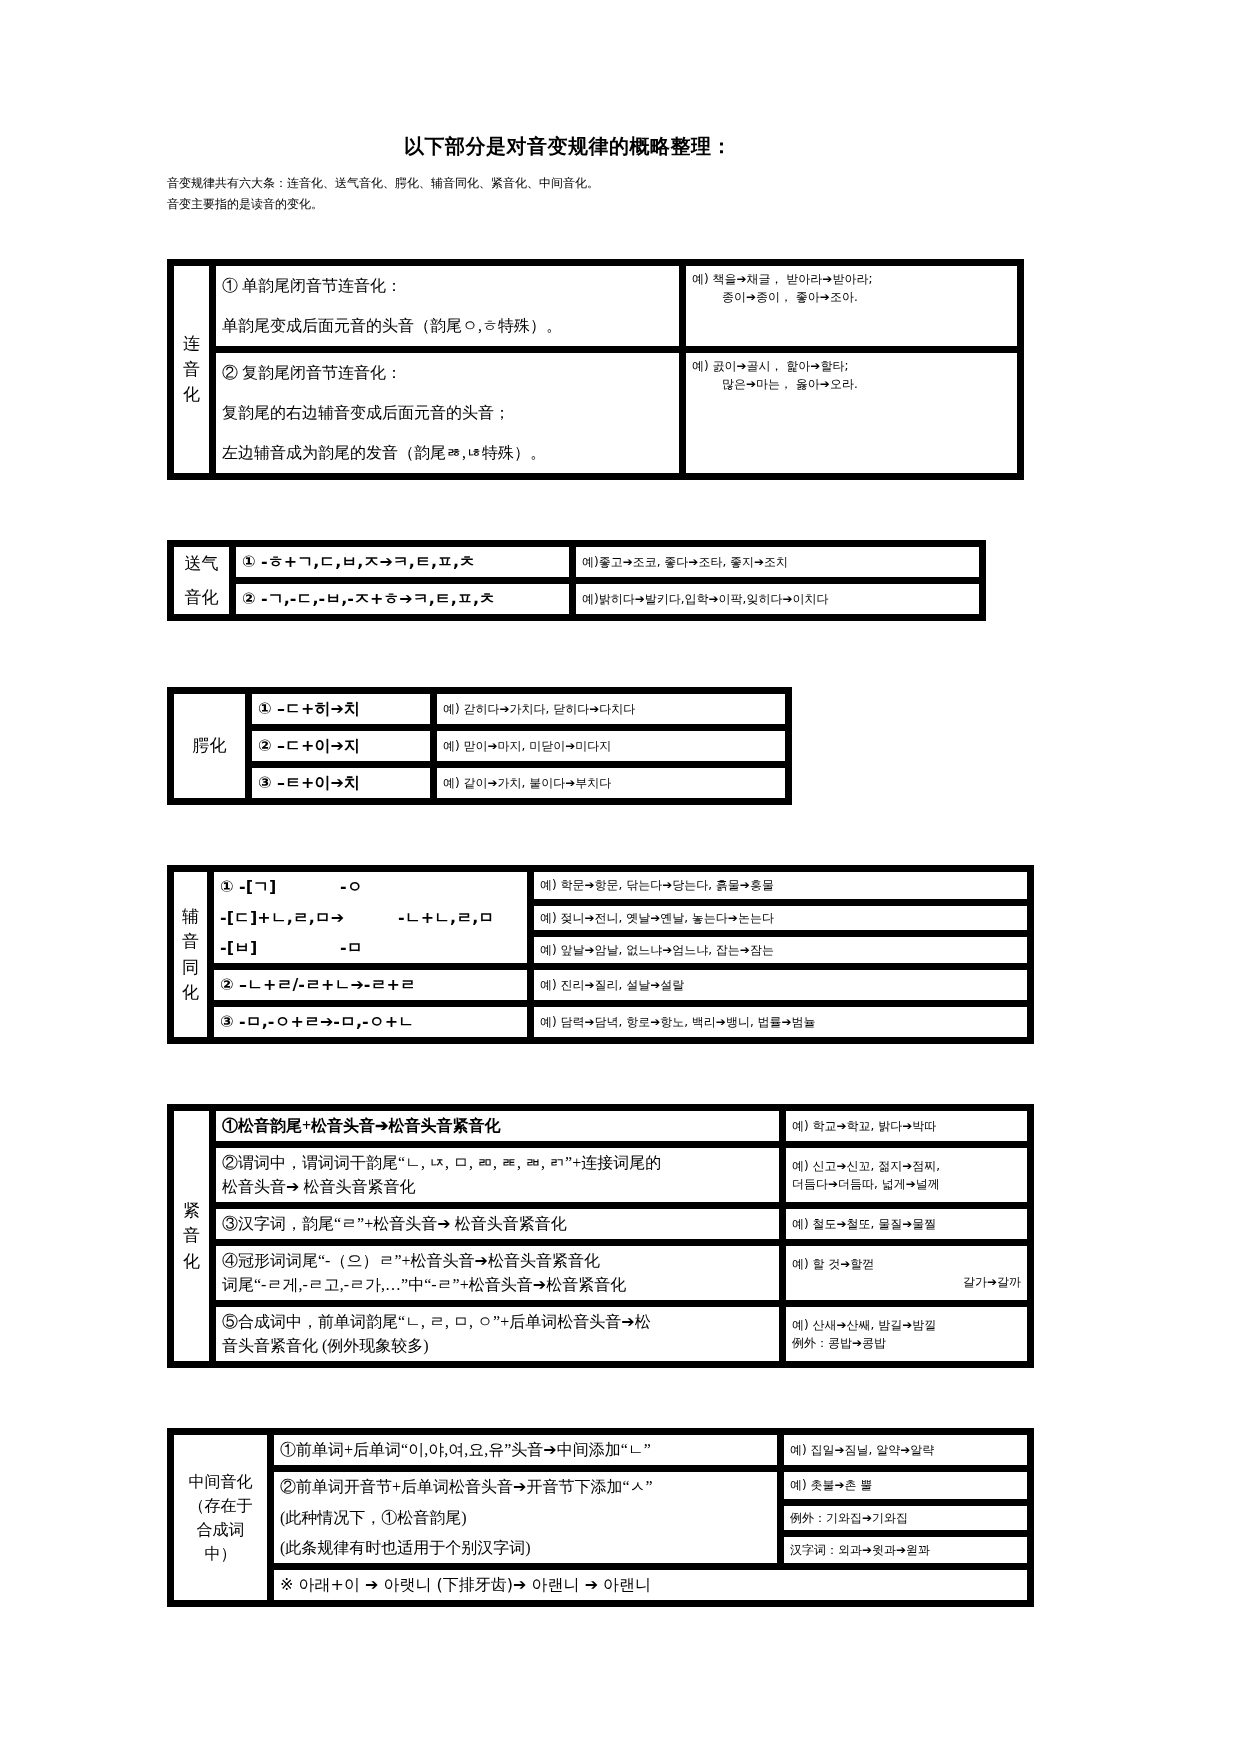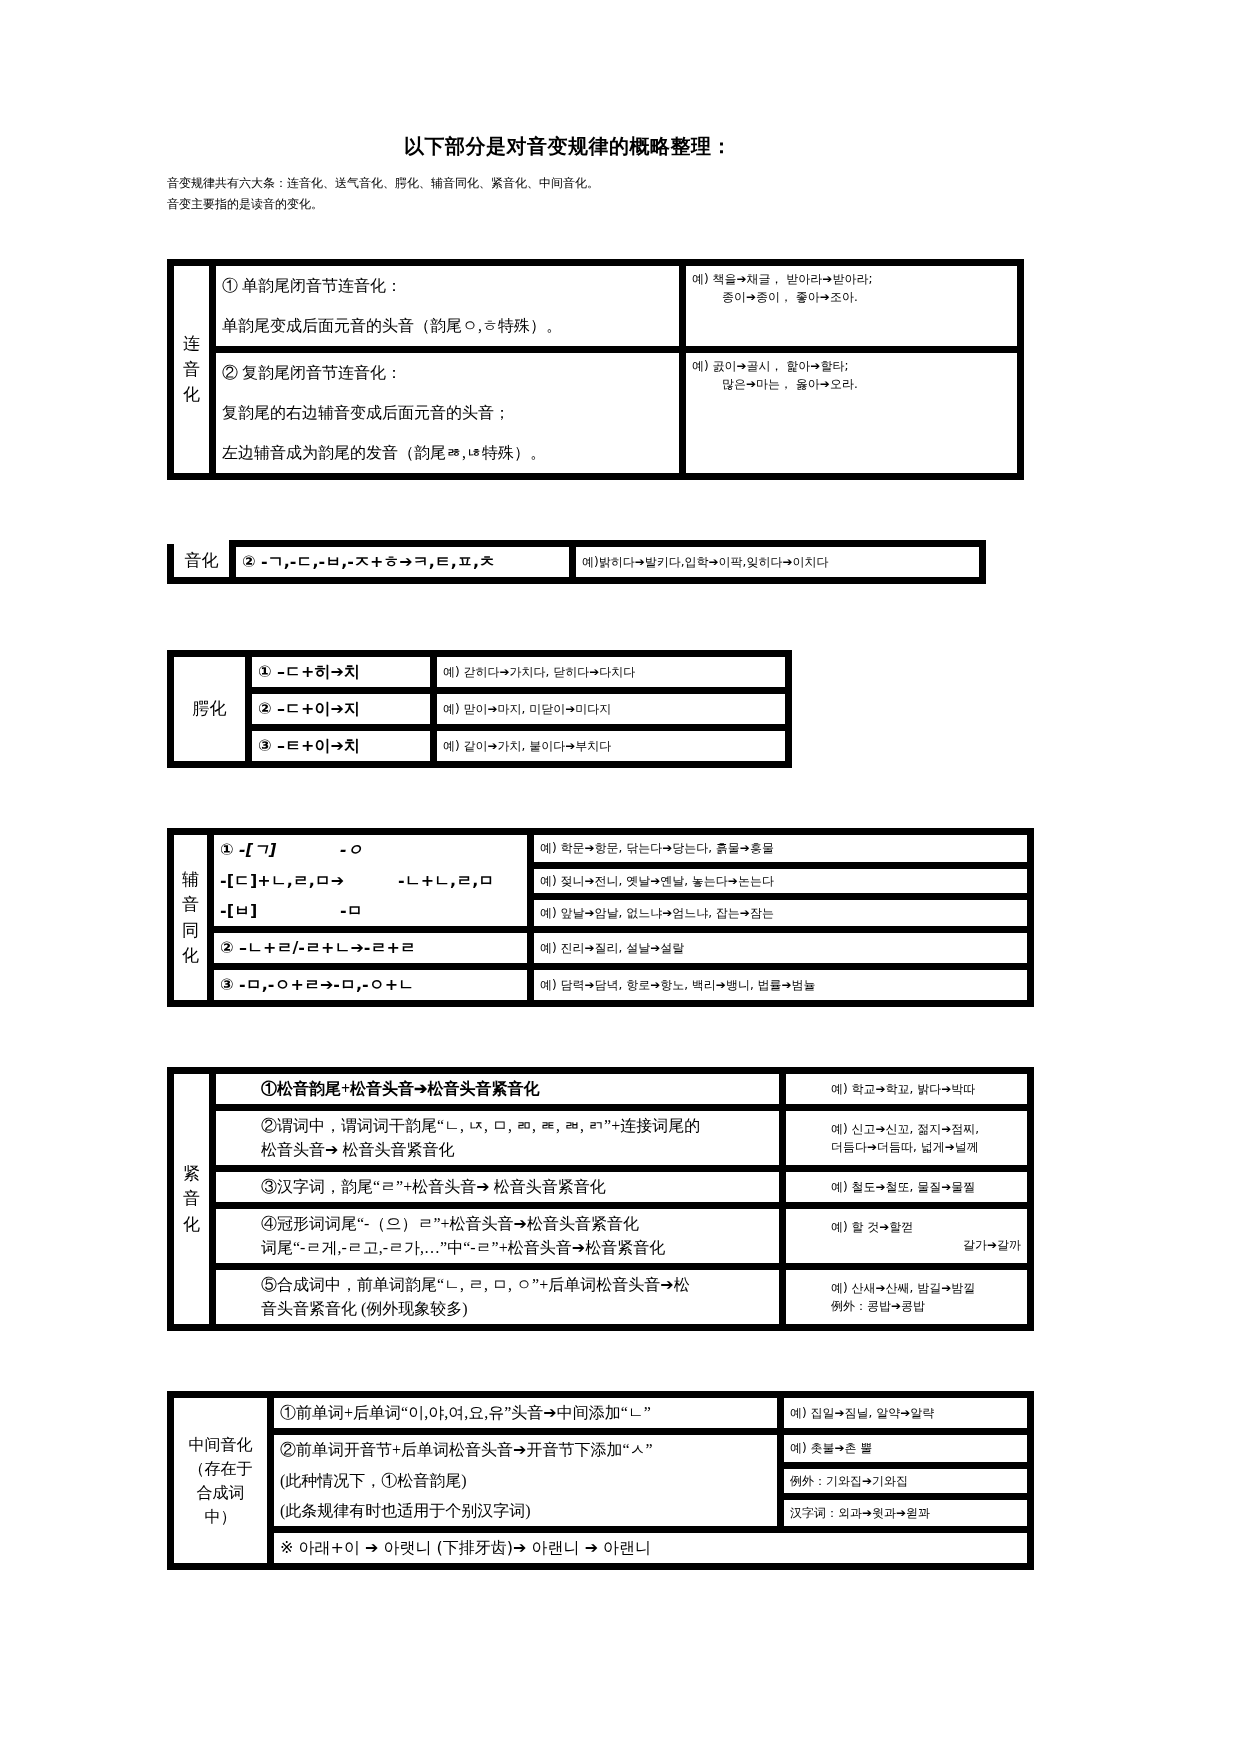--- a/index.html
+++ b/index.html
@@ -100,21 +100,21 @@
   .t5 .c-rule { width: 570px; }
   .t5 .c-ex   { width: 248px; }
   .t5 .c-rule { font-size: 16.5px; }
 
   .t6 { width: 860px; }
   .t6 .c-head { width: 100px; }
   .t6 .c-rule { width: 510px; }
   .t6 .c-ex   { width: 250px; }
 
   .center { text-align: right; }
-  .rule-line { display:block;margin-left:39px; }
+  .rule-line { display:block; }
   .two-line { line-height: 1.6; }
   .eqrow { display: flex; align-items: center; }
   .eqrow .lhs { width: 120px; }
   .eqrow .rhs { }
 </style>
 </head>
 <body>
 
 <div class="page">
 
@@ -166,20 +166,25 @@
   <div class="spacer-60"></div>
 
   <table class="tbl t2">
     <colgroup>
         <col class="c-head">
         <col class="c-rule">
         <col class="c-ex">
       </colgroup>
     <tbody>
       <tr>
+        <td class="vhead" style="border-bottom:none;">送气</td>
+        <td class="ko b">① -ㅎ+ㄱ,ㄷ,ㅂ,ㅈ➔ㅋ,ㅌ,ㅍ,ㅊ</td>
+        <td class="ko ex">예)좋고➔조코, 좋다➔조타, 좋지➔조치</td>
+      </tr>
+      <tr>
         <td class="vhead" style="border-top:none;">音化</td>
         <td class="ko b">② -ㄱ,-ㄷ,-ㅂ,-ㅈ+ㅎ➔ㅋ,ㅌ,ㅍ,ㅊ</td>
         <td class="ko ex">예)밝히다➔발키다,입학➔이팍,잊히다➔이치다</td>
       </tr>
     </tbody>
   </table>
 
   <div class="spacer-66"></div>
 
   <table class="tbl t3">
@@ -214,21 +219,21 @@
         <col class="c-ex">
       </colgroup>
     <tbody>
       <tr>
         <td class="vhead" rowspan="5">
           <span>辅</span>
           <span>音</span>
           <span>同</span>
           <span>化</span>
         </td>
-        <td class="ko b" style="border-bottom:none;font-style:italic;">
+        <td class="ko b" style="border-bottom:none;">
           <span class="eqrow">
               <span class="lhs">① -[ㄱ]</span>
               <span class="rhs">-ㅇ</span>
             </span>
         </td>
         <td class="ko ex">예) 학문➔항문, 닦는다➔당는다, 흙물➔흥물</td>
       </tr>
       <tr>
         <td class="ko b" style="border-top:none;border-bottom:none;">
           <span class="eqrow">

